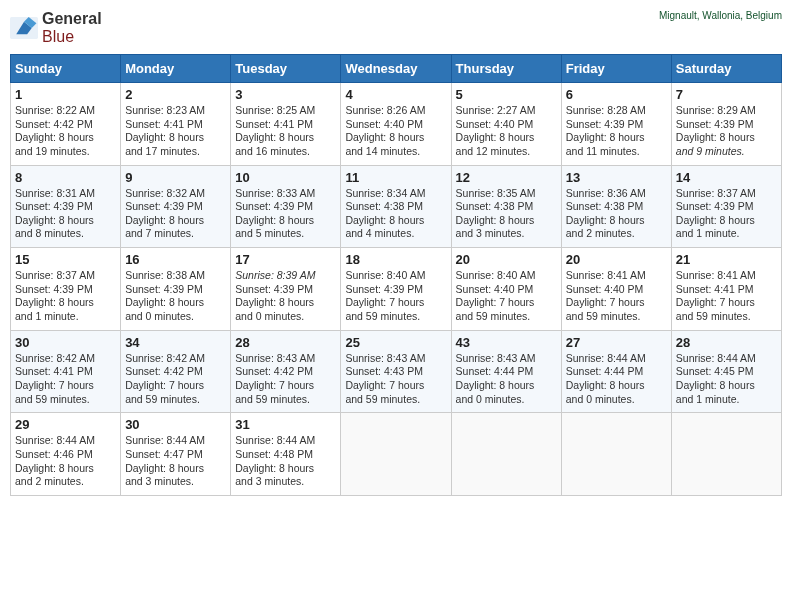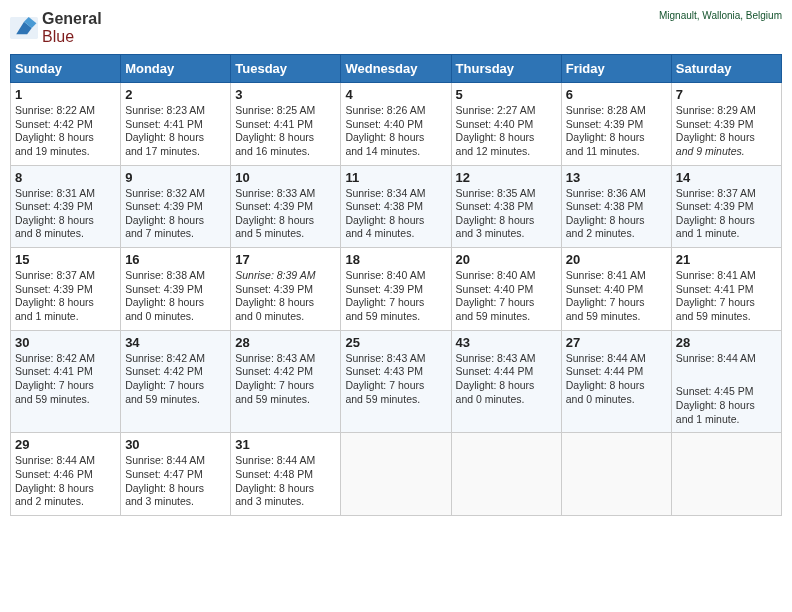--- a/index.html
+++ b/index.html
@@ -301,21 +301,21 @@
         <td>
           <span class="day-number">27</span>
           <div style="line-height: 1.3;">Sunrise: 8:44 AM</div>
           <div style="line-height: 1.3;">Sunset: 4:44 PM</div>
           <div style="line-height: 1.3;">Daylight: 8 hours</div>
           <div style="line-height: 1.3;">and 0 minutes.</div>
         </td>
         <td>
           <span class="day-number">28</span>
           <div style="line-height: 1.3;">Sunrise: 8:44 AM</div>
-          <div style="line-height: 1.3; margin-top: 20px;">Sunset: 4:45 PM</div>
+          <div style="line-height: 1.3;">Sunset: 4:45 PM</div>
           <div style="line-height: 1.3;">Daylight: 8 hours</div>
           <div style="line-height: 1.3;">and 1 minute.</div>
         </td>
       </tr>
       <tr>
         <td>
           <span class="day-number">29</span>
           <div style="line-height: 1.3;">Sunrise: 8:44 AM</div>
           <div style="line-height: 1.3;">Sunset: 4:46 PM</div>
           <div style="line-height: 1.3;">Daylight: 8 hours</div>

